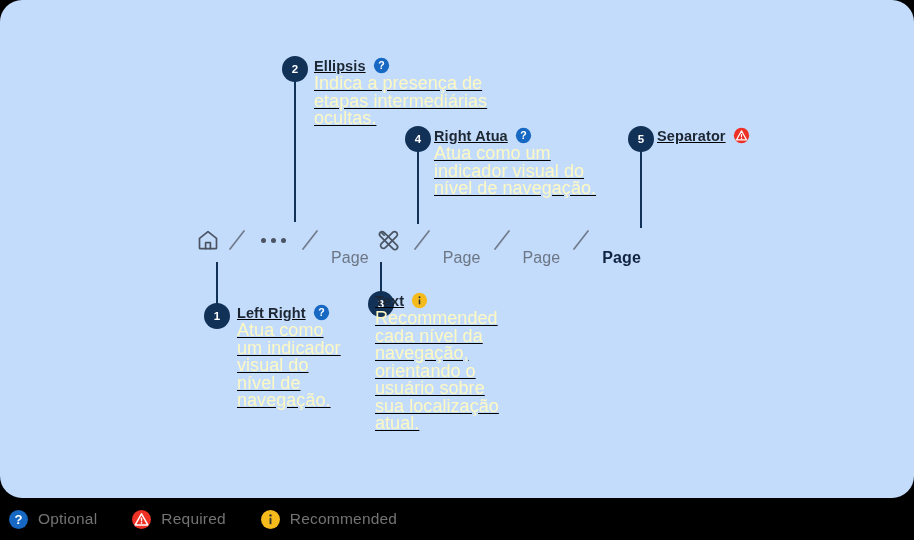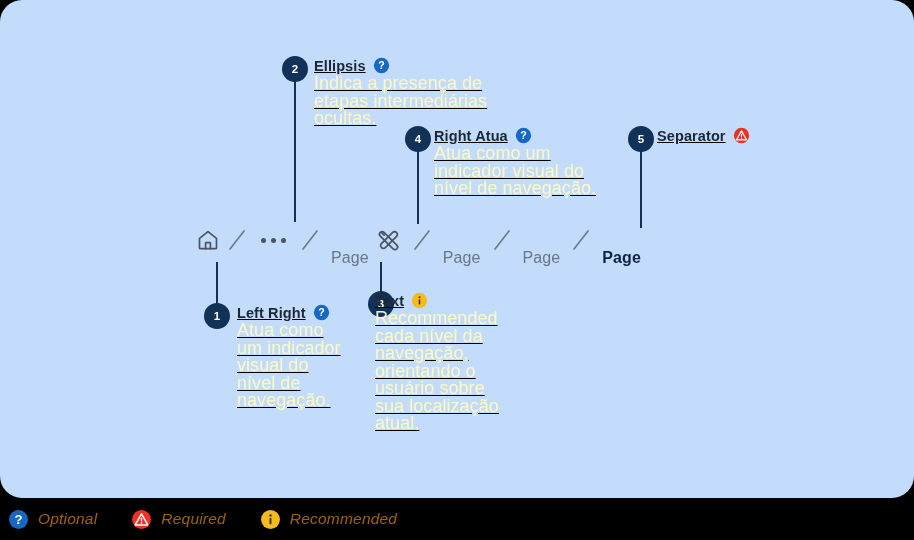--- a/index.html
+++ b/index.html
@@ -55,21 +55,21 @@
 
   
   .badge { width:17px; height:17px; flex:0 0 17px; display:block; }
 
   
   .legend {
     position:absolute; left:0; bottom:0; width:914px; height:42px;
     background:#000000; display:flex; align-items:center; padding-left:8px; gap:34px;
   }
   .legend-item { display:flex; align-items:center; gap:9px; }
-  .legend-item .lbl { font-size:15.5px; color:#a16207; letter-spacing:.2px;font-style:italic; }
+  .legend-item .lbl { font-size:15.5px; color:#737373; letter-spacing:.2px; }
   .legend-item .badge { width:21px; height:21px; flex:0 0 21px; }
 </style>
 </head>
 <body>
 
 <div id="stage">
 
   <div class="panel"></div>
 
   <div class="breadcrumb">

